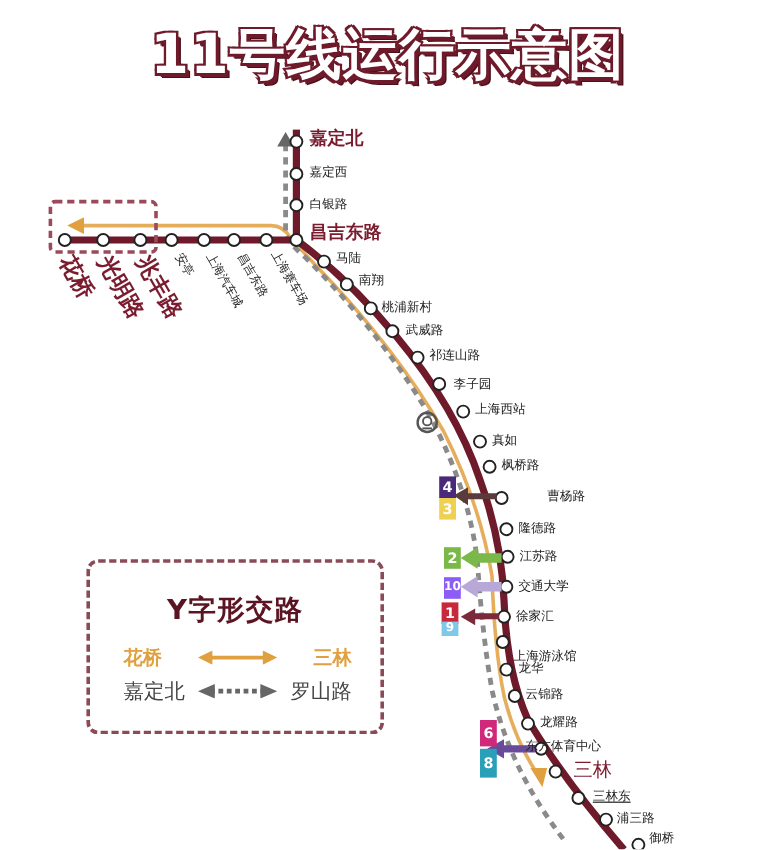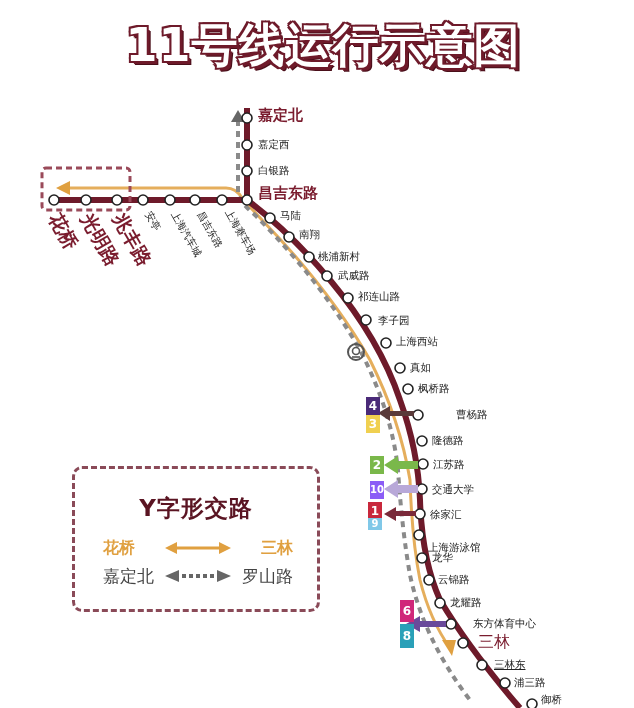--- a/index.html
+++ b/index.html
@@ -127,21 +127,21 @@
 <div class="st" style="left:418px;top:383px;">枫桥路</div>
 <div class="st" style="left:430px;top:409px;margin-left:26px;">曹杨路</div>
 <div class="st" style="left:432px;top:435px;">隆德路</div>
 <div class="st" style="left:433px;top:459px;">江苏路</div>
 <div class="st" style="left:432px;top:484px;">交通大学</div>
 <div class="st" style="left:430px;top:509px;">徐家汇</div>
 <div class="st" style="left:428px;top:542px;">上海游泳馆</div>
 <div class="st" style="left:432px;top:552px;">龙华</div>
 <div class="st" style="left:438px;top:574px;">云锦路</div>
 <div class="st" style="left:450px;top:597px;">龙耀路</div>
-<div class="st" style="left:473px;top:618px;">东方体育中心</div>
+<div class="st" style="left:438px;top:618px;font-family:Liberation Serif, serif;">东方体育中心</div>
 <div class="st major" style="left:478px;top:634px;">三林</div>
 <div class="st" style="left:494px;top:659px;text-decoration:underline;">三林东</div>
 <div class="st" style="left:514px;top:677px;">浦三路</div>
 <div class="st" style="left:541px;top:694px;">御桥</div>
 
 <div class="badge" style="left:366px;top:397px;background:#4a2a78;">4</div>
 <div class="badge" style="left:366px;top:415px;background:#f0d050;">3</div>
 <div class="badge" style="left:370px;top:456px;background:#7ab84a;">2</div>
 <div class="badge" style="left:370px;top:481px;background:#8b5cf6;font-size:10px;">10</div>
 <div class="badge" style="left:368px;top:502px;background:#c8283c;">1</div>

